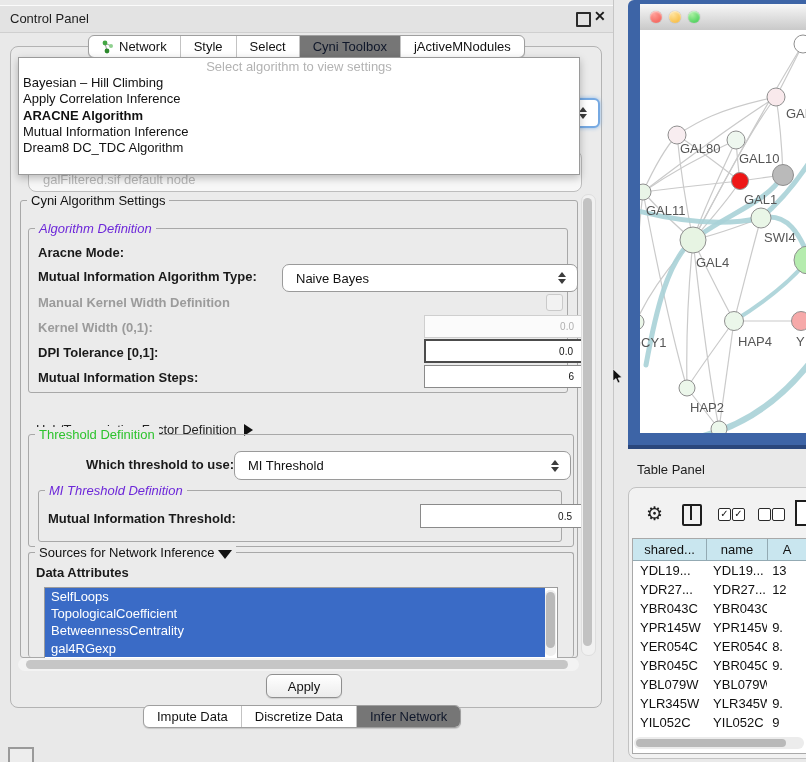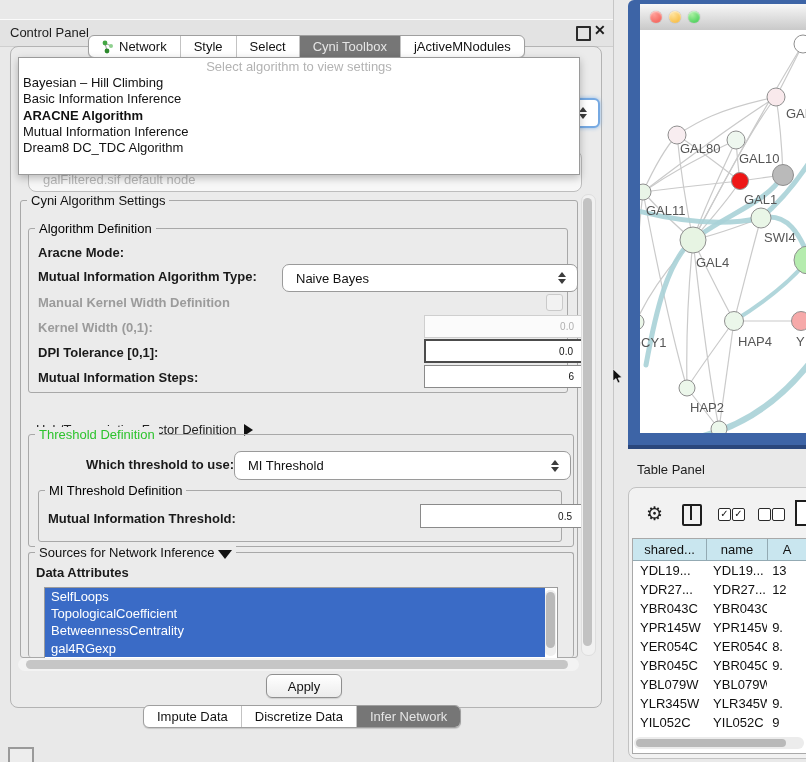--- a/index.html
+++ b/index.html
@@ -3,42 +3,42 @@
 <meta charset="utf-8">
 <style>
   html,body{margin:0;padding:0;}
   body{font-family:"Liberation Sans",sans-serif;background:#e9e9e9;}
   #root{position:relative;width:806px;height:762px;overflow:hidden;background:#e9e9e9;}
   .lbl{position:absolute;font-size:13px;font-weight:bold;color:#1a1a1a;line-height:14px;white-space:nowrap;}
   .lbl.gray{color:#9b9b9b;}
   .plain{font-weight:normal;color:#222;}
   
   .cp-outer{position:absolute;left:0;top:0;width:613px;height:762px;background:#e9e9e9;border-right:1px solid #c6c6c6;}
-  .cp-titlebar{position:absolute;left:0;top:19px;width:613px;height:26px;background:#e3e3e3;border-top:1px solid #fbfbfb;border-bottom:1px solid #cfcfcf;}
+  .cp-titlebar{position:absolute;left:0;top:5px;width:613px;height:26px;background:#e3e3e3;border-top:1px solid #fbfbfb;border-bottom:1px solid #cfcfcf;}
   .cp-title{position:absolute;left:10px;top:5px;font-size:13px;color:#1d1d1d;}
   .float-btn{position:absolute;left:576px;top:6px;width:11px;height:11px;border:2px solid #2b2b2b;border-radius:1px;}
   .close-btn{position:absolute;left:594px;top:2px;font-size:14px;font-weight:bold;color:#1b1b1b;}
   .cp-main{position:absolute;left:10px;top:46px;width:590px;height:660px;background:#ebebeb;border:1px solid #b3b3b3;border-radius:8px;}
   .seg{position:absolute;display:flex;border:1px solid #9f9f9f;border-radius:6px;background:#fff;overflow:hidden;font-size:13px;color:#111;box-shadow:0 1px 1px rgba(0,0,0,.15);}
   .seg .s{padding:3px 13px;border-left:1px solid #c3c3c3;display:flex;align-items:center;gap:5px;white-space:nowrap;}
   .seg .s:first-child{border-left:none;}
-  .seg .s.sel{background:#767676;color:#e5e5e5;}
+  .seg .s.sel{background:#767676;color:#0f172a;}
   
   .ghost-combo{position:absolute;left:556px;top:98px;width:40px;height:26px;background:#fff;border:2px solid #76a9e2;border-radius:6px;box-shadow:0 0 4px #8cb8e8;}
   .ghost-field{position:absolute;left:28px;top:150px;width:552px;height:40px;background:#f7f7f7;border:1px solid #bdbdbd;border-radius:8px;}
   .ghost-field span{position:absolute;left:14px;bottom:4px;font-size:13px;color:#b6b6b6;white-space:nowrap;}
   
   .popup{position:absolute;left:18px;top:57px;width:560px;height:116px;background:#fff;border:1px solid #9a9a9a;box-shadow:0 3px 8px rgba(0,0,0,.25);z-index:40;}
   .popup .ph{font-size:13px;color:#b3b3b3;text-align:center;height:17px;line-height:17px;}
   .popup .it{font-size:13px;color:#111;padding-left:4px;height:16.3px;line-height:16.3px;white-space:nowrap;}
   .popup .it.bold{font-weight:bold;}
   
   .group{position:absolute;border:1px solid #a8a8a8;border-radius:3px;}
   .group .gtitle{position:absolute;top:-8px;left:6px;background:#ebebeb;padding:0 4px;font-size:13px;white-space:nowrap;}
-  .t-blue{color:#000000;}
+  .t-blue{color:#6d28d9;font-style:italic;}
   .t-green{color:#2ec32e;}
   .t-black{color:#111;}
   
   .combo{position:absolute;background:#fff;border:1px solid #9a9a9a;border-radius:7px;font-size:13px;color:#111;display:flex;align-items:center;padding-left:13px;box-shadow:inset 0 1px 0 #fff;}
   .arrows{position:absolute;right:11px;top:50%;transform:translateY(-50%);display:flex;flex-direction:column;align-items:center;gap:2px;}
   .tri-up{width:0;height:0;border-left:4px solid transparent;border-right:4px solid transparent;border-bottom:5px solid #3c3c3c;}
   .tri-dn{width:0;height:0;border-left:4px solid transparent;border-right:4px solid transparent;border-top:5px solid #3c3c3c;}
   .tfield{position:absolute;background:#fff;border:1px solid #8a8a8a;font-size:10px;color:#111;text-align:right;padding:0 20px;display:flex;align-items:center;justify-content:flex-end;}
   .tfield.dis{background:#fbfbfb;border-color:#cfcfcf;color:#b0b0b0;}
   .tfield.focus{border:2px solid #4c4c4c;}
@@ -131,21 +131,21 @@
         </span>
     </div>
     <div class="ghost-field">
       <span>galFiltered.sif default node</span>
     </div>
 
     <div class="popup">
       <div class="ph">Select algorithm to view settings</div>
       <div id="algo-items">
           <div class="it">Bayesian – Hill Climbing</div>
-          <div class="it">Basic Information Inference</div>
+          <div class="it">Apply Correlation Inference</div>
           <div class="it bold">ARACNE Algorithm</div>
           <div class="it">Mutual Information Inference</div>
           <div class="it">Dream8 DC_TDC Algorithm</div>
         </div>
     </div>
 
     <div class="group" style="left:20px;top:200px;width:556px;height:456px;">
       <span class="gtitle t-black">Cyni Algorithm Settings</span>
     </div>
 

